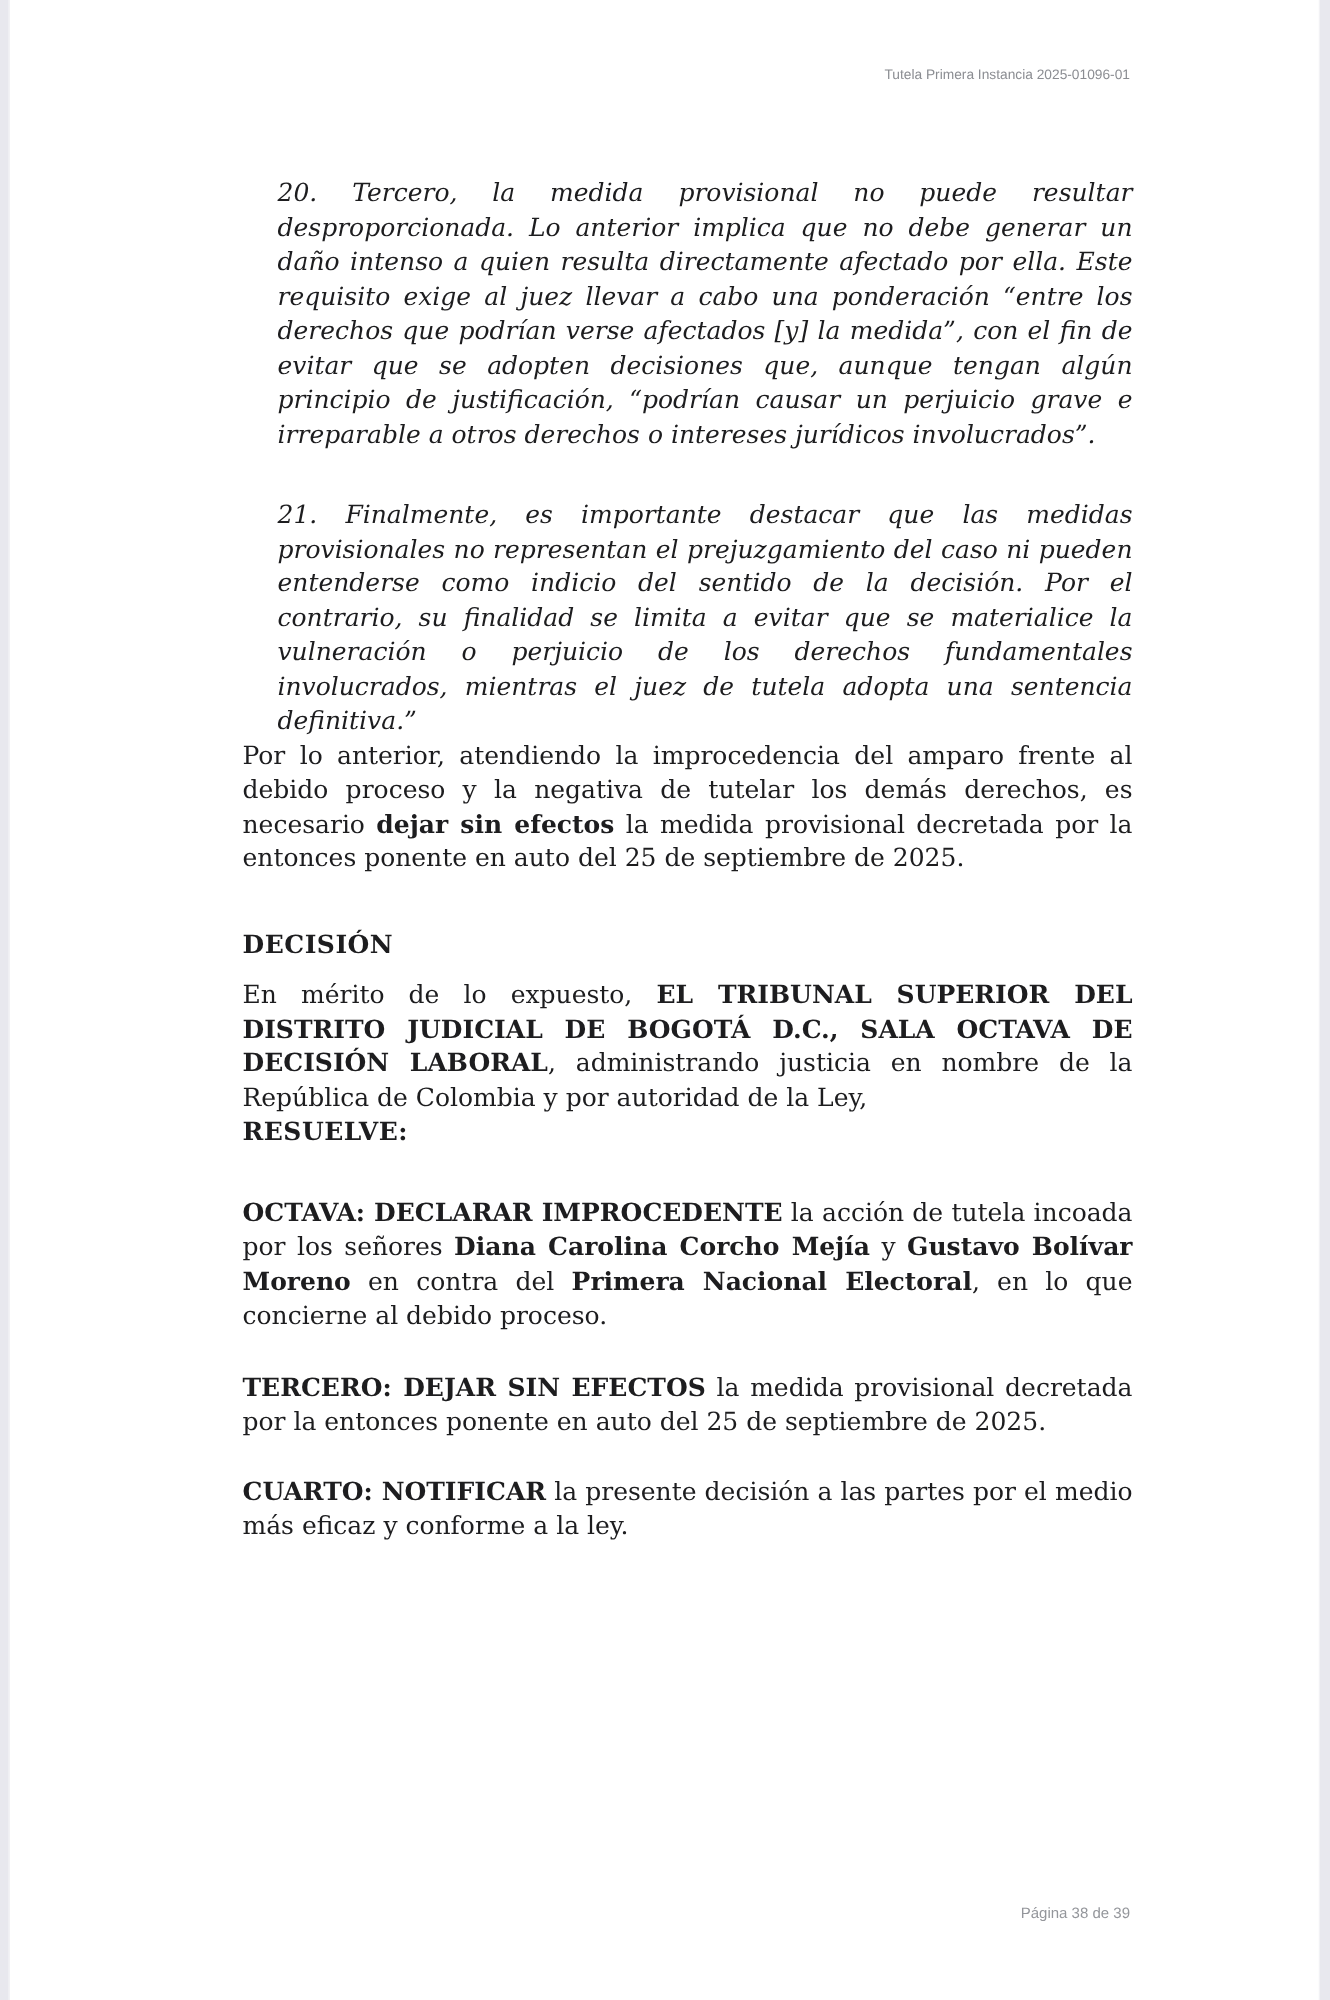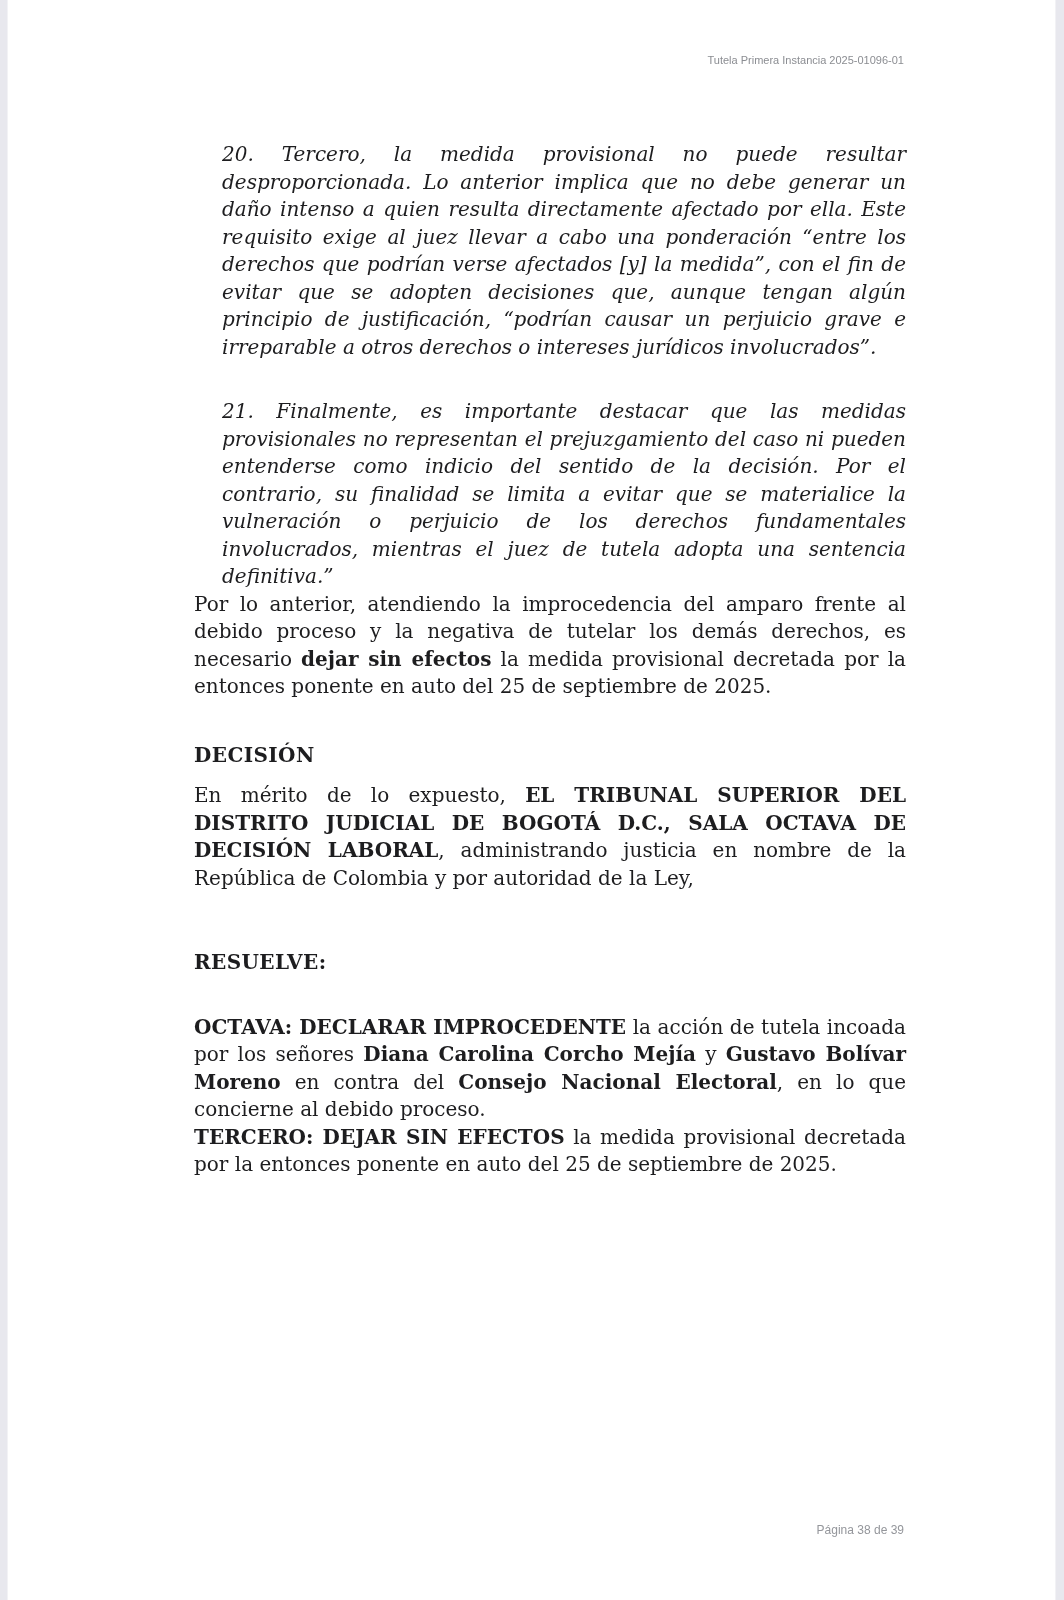--- a/index.html
+++ b/index.html
@@ -42,24 +42,24 @@
   .quote { font-style: italic; margin-left: 28px; }
   .bold { font-weight: bold; }
   .heading {
     font-weight: bold;
     letter-spacing: 0.4px;
   }
   .p21       { margin-top: 37px; }
   .closing   { }
   .h-decision{ margin-top: 41px; }
   .merits    { margin-top: 13px; }
-  .h-resuelve{ margin-top: 57px; }
+  .h-resuelve{ }
   .r1        { margin-top: 37px; }
   .r2        { margin-top: 28px; }
-  .r3        { }
+  .r3        { margin-top: 30px; }
   .r4        { margin-top: 28px; }
   .doc-footer {
     position: absolute;
     top: 1523px;
     right: 151px;
     font-family: "Liberation Sans", sans-serif;
     font-size: 12px;
     color: #94969b;
   }
 </style>
@@ -77,23 +77,24 @@
     <p class="para quote p21">21. Finalmente, es importante destacar que las medidas provisionales no representan el prejuzgamiento del caso ni pueden entenderse como indicio del sentido de la decisión. Por el contrario, su finalidad se limita a evitar que se materialice la vulneración o perjuicio de los derechos fundamentales involucrados, mientras el juez de tutela adopta una sentencia definitiva.”</p>
 
     <p class="para closing"><span>Por lo anterior, atendiendo la improcedencia del amparo frente al debido proceso y la negativa de tutelar los demás derechos, es necesario </span><span class="bold">dejar sin efectos</span><span> la medida provisional decretada por la entonces ponente en auto del 25 de septiembre de 2025.</span></p>
 
     <p class="heading h-decision">DECISIÓN</p>
 
     <p class="para merits"><span>En mérito de lo expuesto, </span><span class="bold">EL TRIBUNAL SUPERIOR DEL DISTRITO JUDICIAL DE BOGOTÁ D.C., SALA OCTAVA DE DECISIÓN LABORAL</span><span>, administrando justicia en nombre de la República de Colombia y por autoridad de la Ley,</span></p>
 
     <p class="heading h-resuelve">RESUELVE:</p>
 
-    <p class="para r1"><span class="bold">OCTAVA: DECLARAR IMPROCEDENTE</span><span> la acción de tutela incoada por los señores </span><span class="bold">Diana Carolina Corcho Mejía</span><span> y </span><span class="bold">Gustavo Bolívar Moreno</span><span> en contra del </span><span class="bold">Consejo Nacional Electoral</span><span>, en lo que concierne al debido proceso.</span></p>
+    <p class="para r1"><span class="bold">OCTAVA: DECLARAR IMPROCEDENTE</span><span> la acción de tutela incoada por los señores </span><span class="bold">Diana Carolina Corcho Mejía</span><span> y </span><span class="bold">Gustavo Bolívar Moreno</span><span> en contra del </span><span class="bold">Primera Nacional Electoral</span><span>, en lo que concierne al debido proceso.</span></p>
 
 
     <p class="para r3"><span class="bold">TERCERO: DEJAR SIN EFECTOS</span><span> la medida provisional decretada por la entonces ponente en auto del 25 de septiembre de 2025.</span></p>
 
+    <p class="para r4"><span class="bold">CUARTO: NOTIFICAR</span><span> la presente decisión a las partes por el medio más eficaz y conforme a la ley.</span></p>
 
   </div>
 
   <div class="doc-footer">Página 38 de 39</div>
 
 </div>
 
 </body></html>

